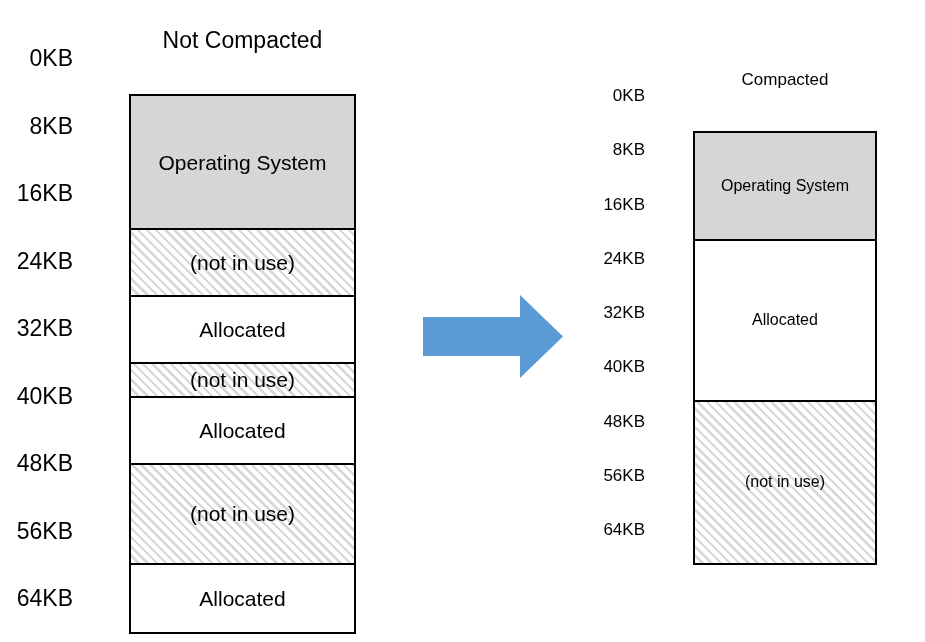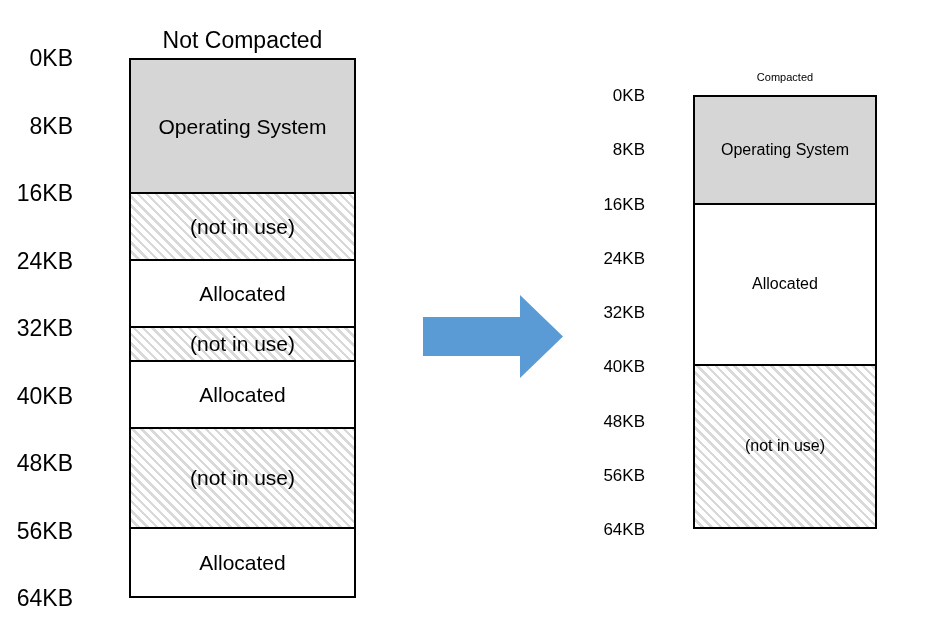--- a/index.html
+++ b/index.html
@@ -26,20 +26,21 @@
     transform: translateY(-50%);
     white-space: nowrap;
     color: var(--text);
     line-height: 1;
   }
   .column {
     position: absolute;
     border: 2px solid var(--border);
     background: #eab308;
     box-sizing: content-box;
+    margin-top: 36px;
   }
   .segment {
     position: absolute;
     left: 0; right: 0;
     box-sizing: border-box;
     display: flex;
     align-items: center;
     justify-content: center;
     overflow: hidden;
   }
@@ -55,21 +56,21 @@
   }
   .seg-label { color: var(--text); line-height: 1; white-space: nowrap; }
 
   
   #diag-0 .diagram-title { left: 129px; top: 28px; width: 227px; font-size: 23px; }
   #diag-0 .ruler  { left: 0px;  top: 58px; width: 85px;  height: 540px; font-size: 23px; }
   #diag-0 .column { left: 129px; top: 58px; width: 223px; height: 536px; }
   #diag-0 .seg-label { font-size: 21px; }
 
   
-  #diag-1 .diagram-title { left: 693px; top: 71px; width: 184px; font-size: 11px; }
+  #diag-1 .diagram-title { left: 693px; top: 71px; width: 184px; font-size: 17px; }
   #diag-1 .ruler  { left: 572px; top: 95px; width: 85px; height: 434px; font-size: 17px; }
   #diag-1 .column { left: 693px; top: 95px; width: 180px; height: 430px; }
   #diag-1 .seg-label { font-size: 16px; }
 
   .arrow-wrap {
     position: absolute;
     left: 423px; top: 295px;
     width: 140px; height: 83px;
   }
   .arrow-wrap svg { display: block; width: 100%; height: 100%; }

